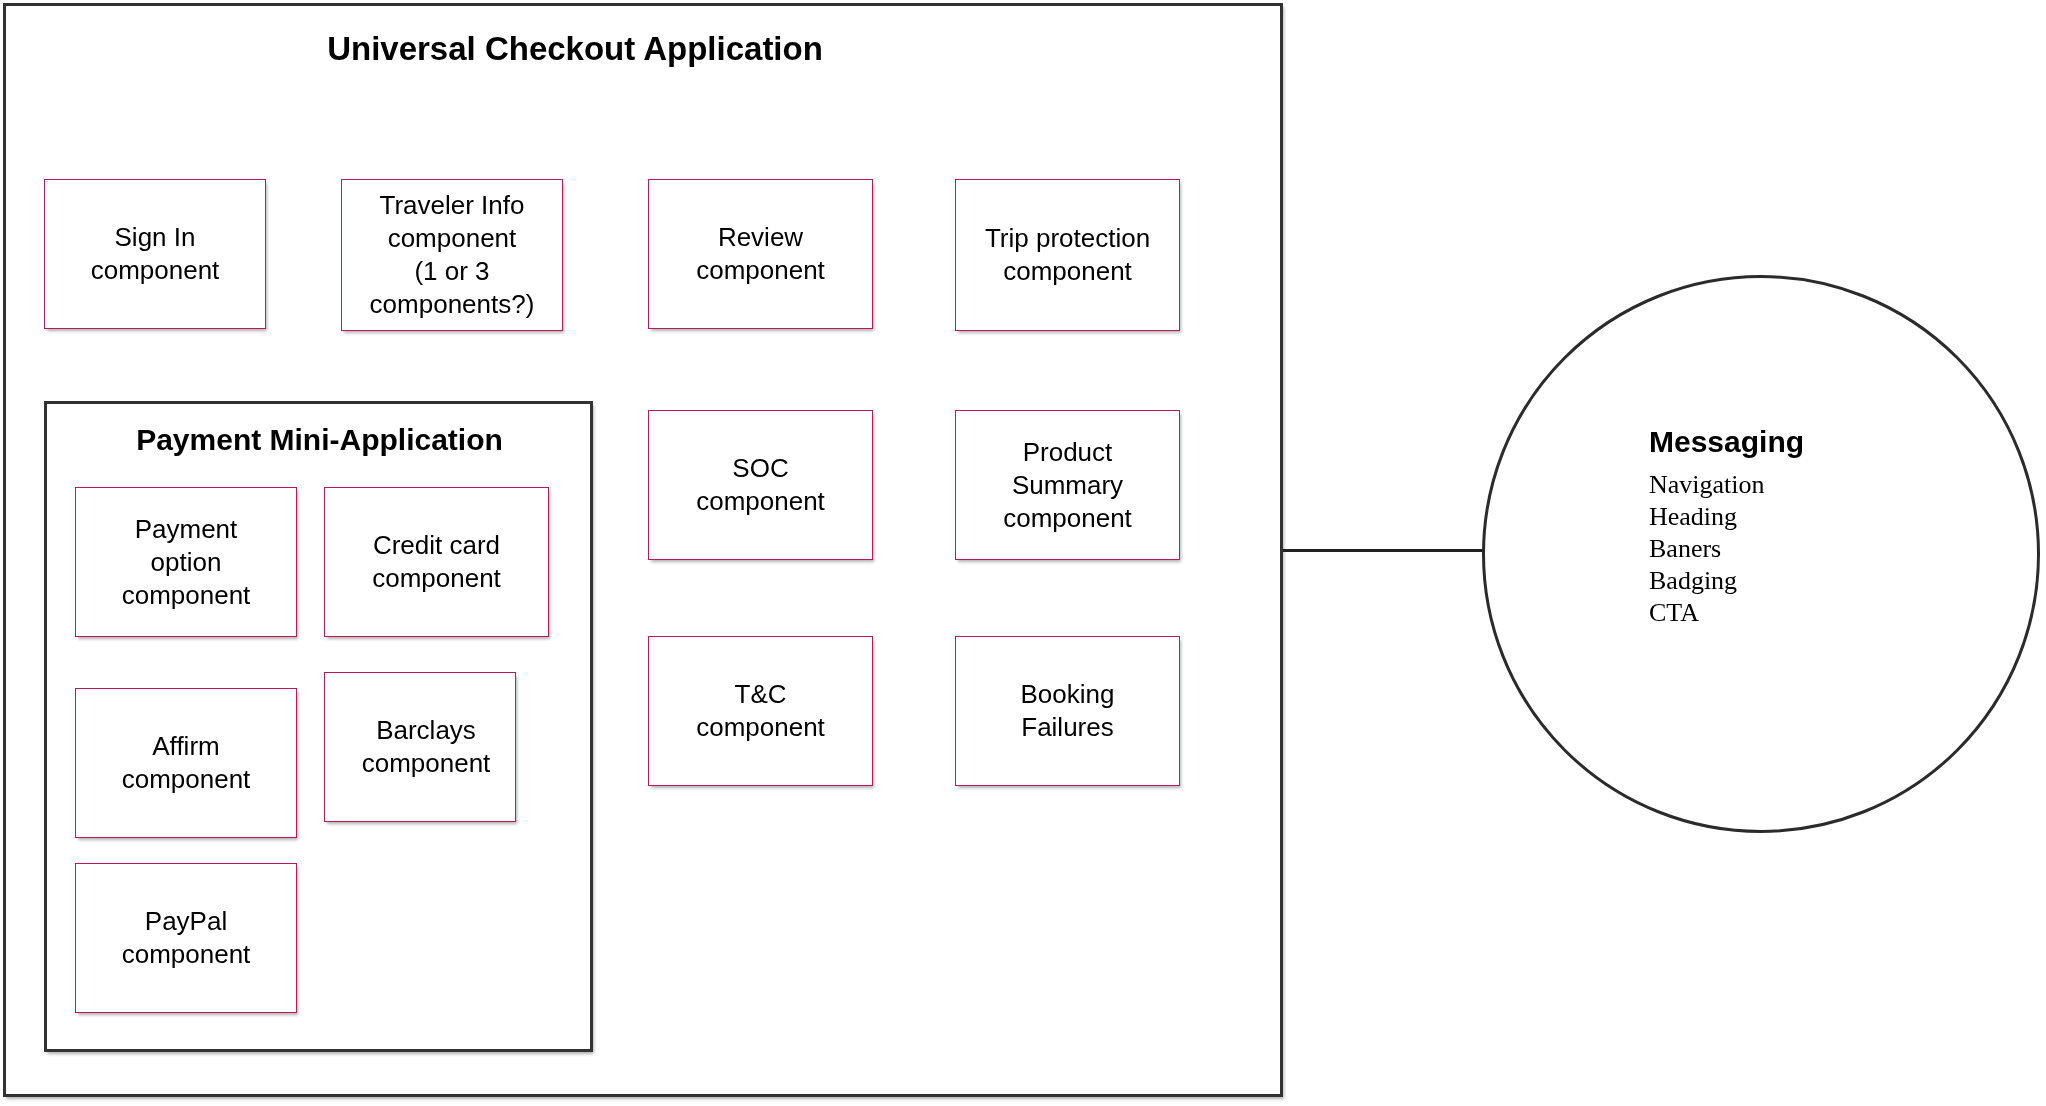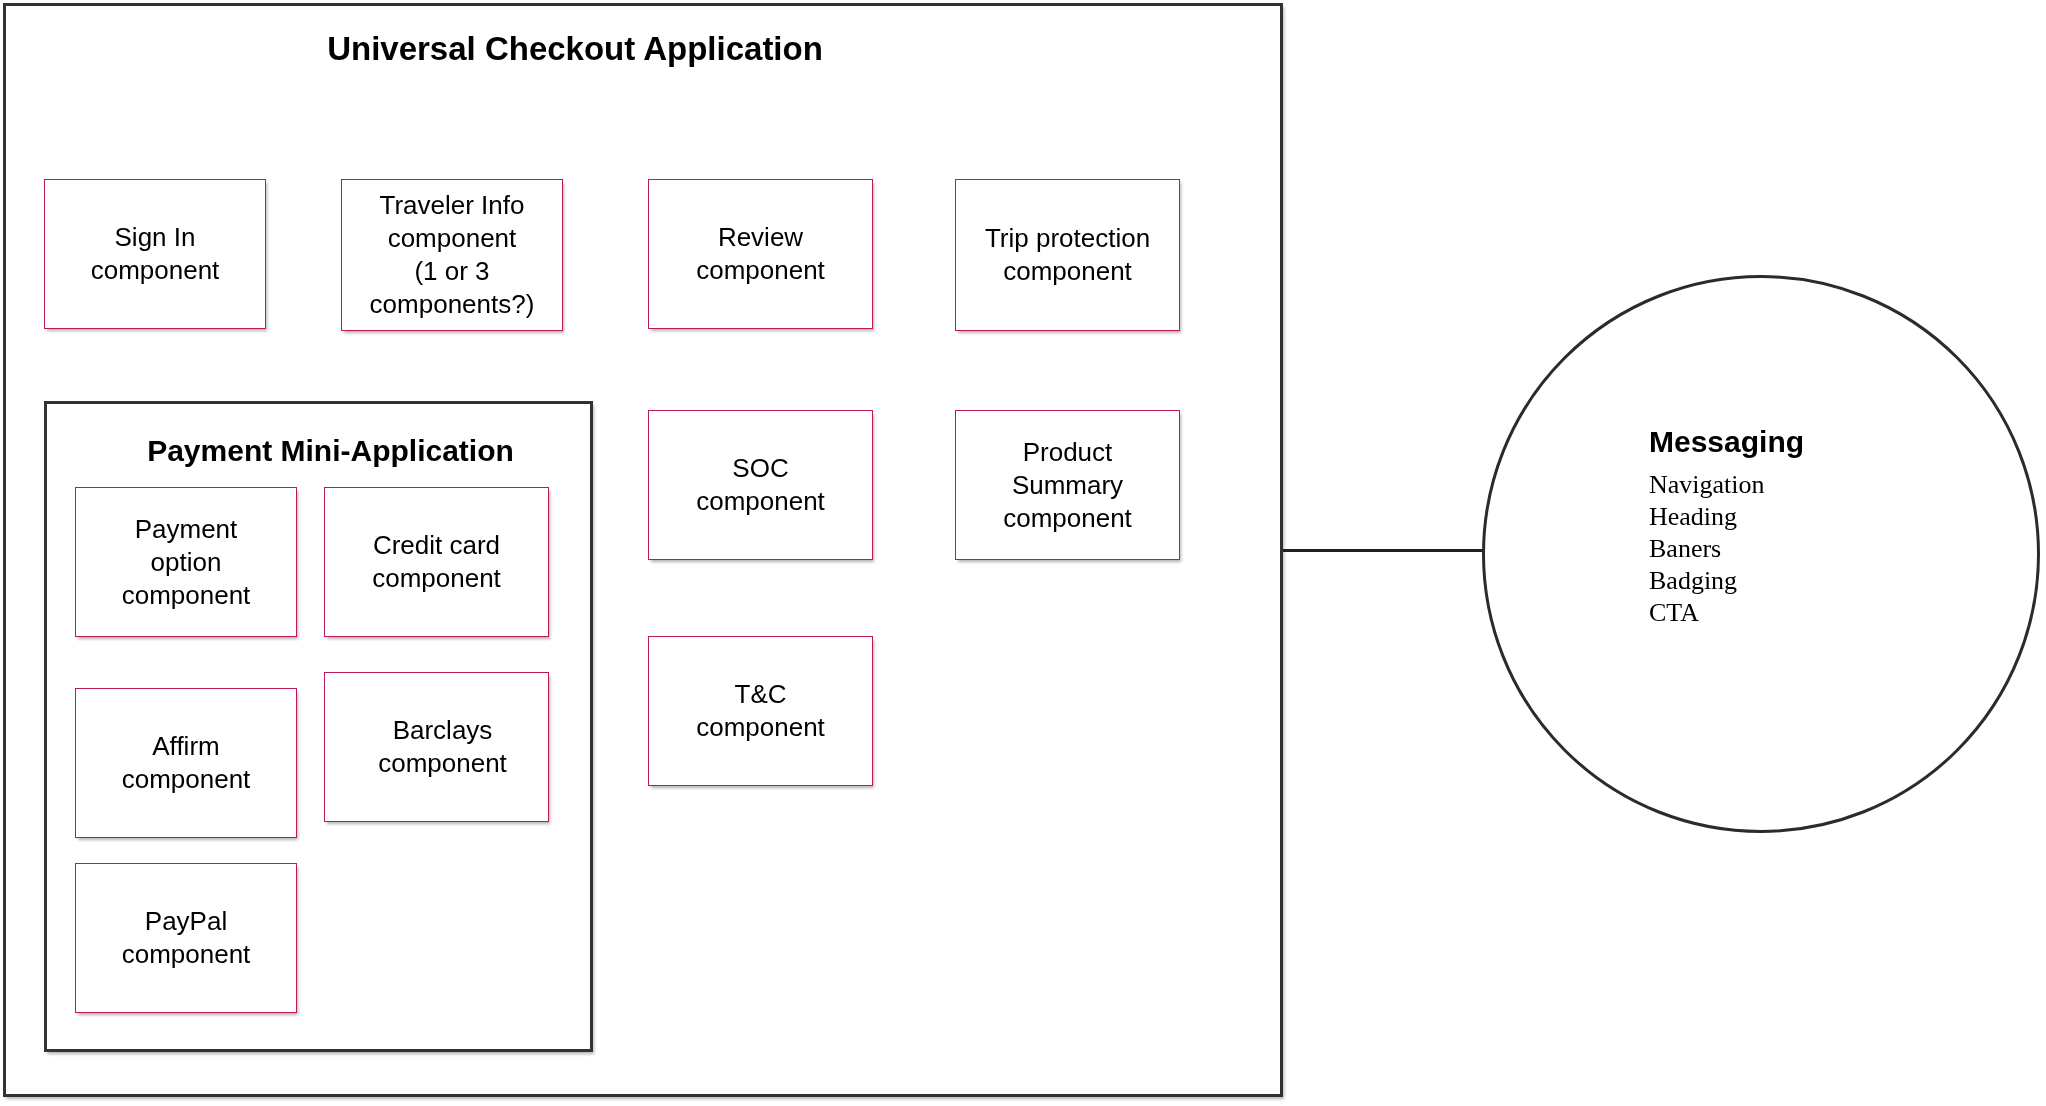--- a/index.html
+++ b/index.html
@@ -58,21 +58,21 @@
     width: 549px; height: 651px;
     border: 3px solid #323232;
     box-sizing: border-box;
     background: #ffffff;
     box-shadow: 2px 3px 3px -1px rgba(0,0,0,0.30);
   }
   .payment-title {
     position: absolute;
     left: 0; top: 16px;
     width: 100%;
-    margin: 12px;
+    margin: 1px;
     text-align: center;
     font-size: 30px;
     font-weight: bold;
     line-height: 38px;
     white-space: nowrap;
   }
   .connector {
     position: absolute;
     left: 1283px; top: 549px;
     width: 200px; height: 3px;
@@ -150,21 +150,21 @@
     <div class="box" style="left:277px; top:83px; width:225px; height:150px;">
       <span class="box-label">Credit card
 component</span>
     </div>
 
     <div class="box" style="left:28px; top:284px; width:222px; height:150px;">
       <span class="box-label">Affirm
 component</span>
     </div>
 
-    <div class="box" style="left:277px; top:268px; width:225px; height:150px;padding-left:12px;">
+    <div class="box" style="left:277px; top:268px; width:192px; height:150px;padding-left:12px;">
       <span class="box-label">Barclays
 component</span>
     </div>
 
     <div class="box" style="left:28px; top:459px; width:222px; height:150px;">
       <span class="box-label">PayPal
 component</span>
     </div>
   </div>
 
@@ -177,20 +177,24 @@
     <span class="box-label">Product
 Summary
 component</span>
   </div>
 
   <div class="box" style="left:648px; top:636px; width:225px; height:150px;justify-content:center;">
     <span class="box-label">T&amp;C
 component</span>
   </div>
 
+  <div class="box" style="left:955px; top:636px; width:225px; height:150px;">
+    <span class="box-label">Booking
+Failures</span>
+  </div>
 
   <div class="connector"></div>
 
   <div class="messaging-circle"></div>
 
   <div class="messaging-block">
     <h3 class="messaging-title">Messaging</h3>
     <div class="messaging-list">
       <span class="messaging-item">Navigation</span>
       <span class="messaging-item">Heading</span>

